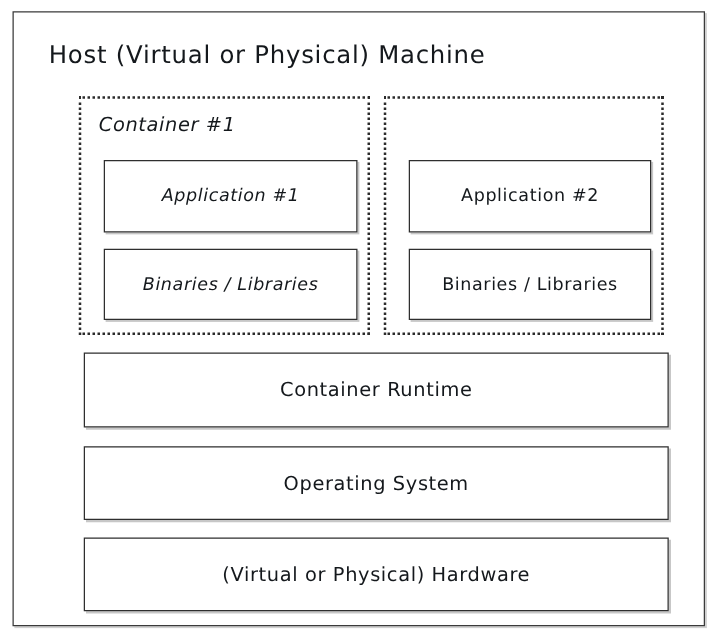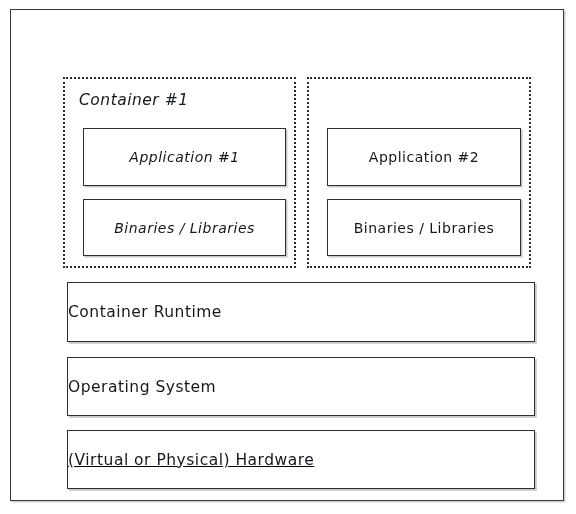--- a/index.html
+++ b/index.html
@@ -104,39 +104,40 @@
   .layer-bar {
     position: absolute;
     left: 56px;
     width: 468px;
     box-sizing: border-box;
     border: 1.5px solid #2e2e2e;
     background: #ffffff;
     box-shadow: 1.8px 1.8px 0 0 rgba(130,130,130,0.45);
     display: flex;
     align-items: center;
-    justify-content: flex-start;
+    justify-content: center;
   }
   .layer-bar .box-label {
     font-size: 15.5px;
     letter-spacing: 0.5px;
     color: #14181c;
     white-space: nowrap;
   }
   #layer-runtime  { top: 272px; height: 60px; }
   #layer-os       { top: 347px; height: 59px; }
-  #layer-hardware { top: 420px; height: 59px; text-decoration: underline; }
+  #layer-hardware { top: 420px; height: 59px; }
 </style>
 </head>
 <body>
 
 <div id="diagram-root">
 
   <div class="host-frame">
 
+    <div class="host-title">Host (Virtual or Physical) Machine</div>
 
     <div class="container-box" id="container-1">
       <div class="container-label">Container #1</div>
       <div class="inner-box" id="app-box-1">
         <span class="box-label">Application #1</span>
       </div>
       <div class="inner-box" id="bins-box-1">
         <span class="box-label">Binaries / Libraries</span>
       </div>
     </div>

